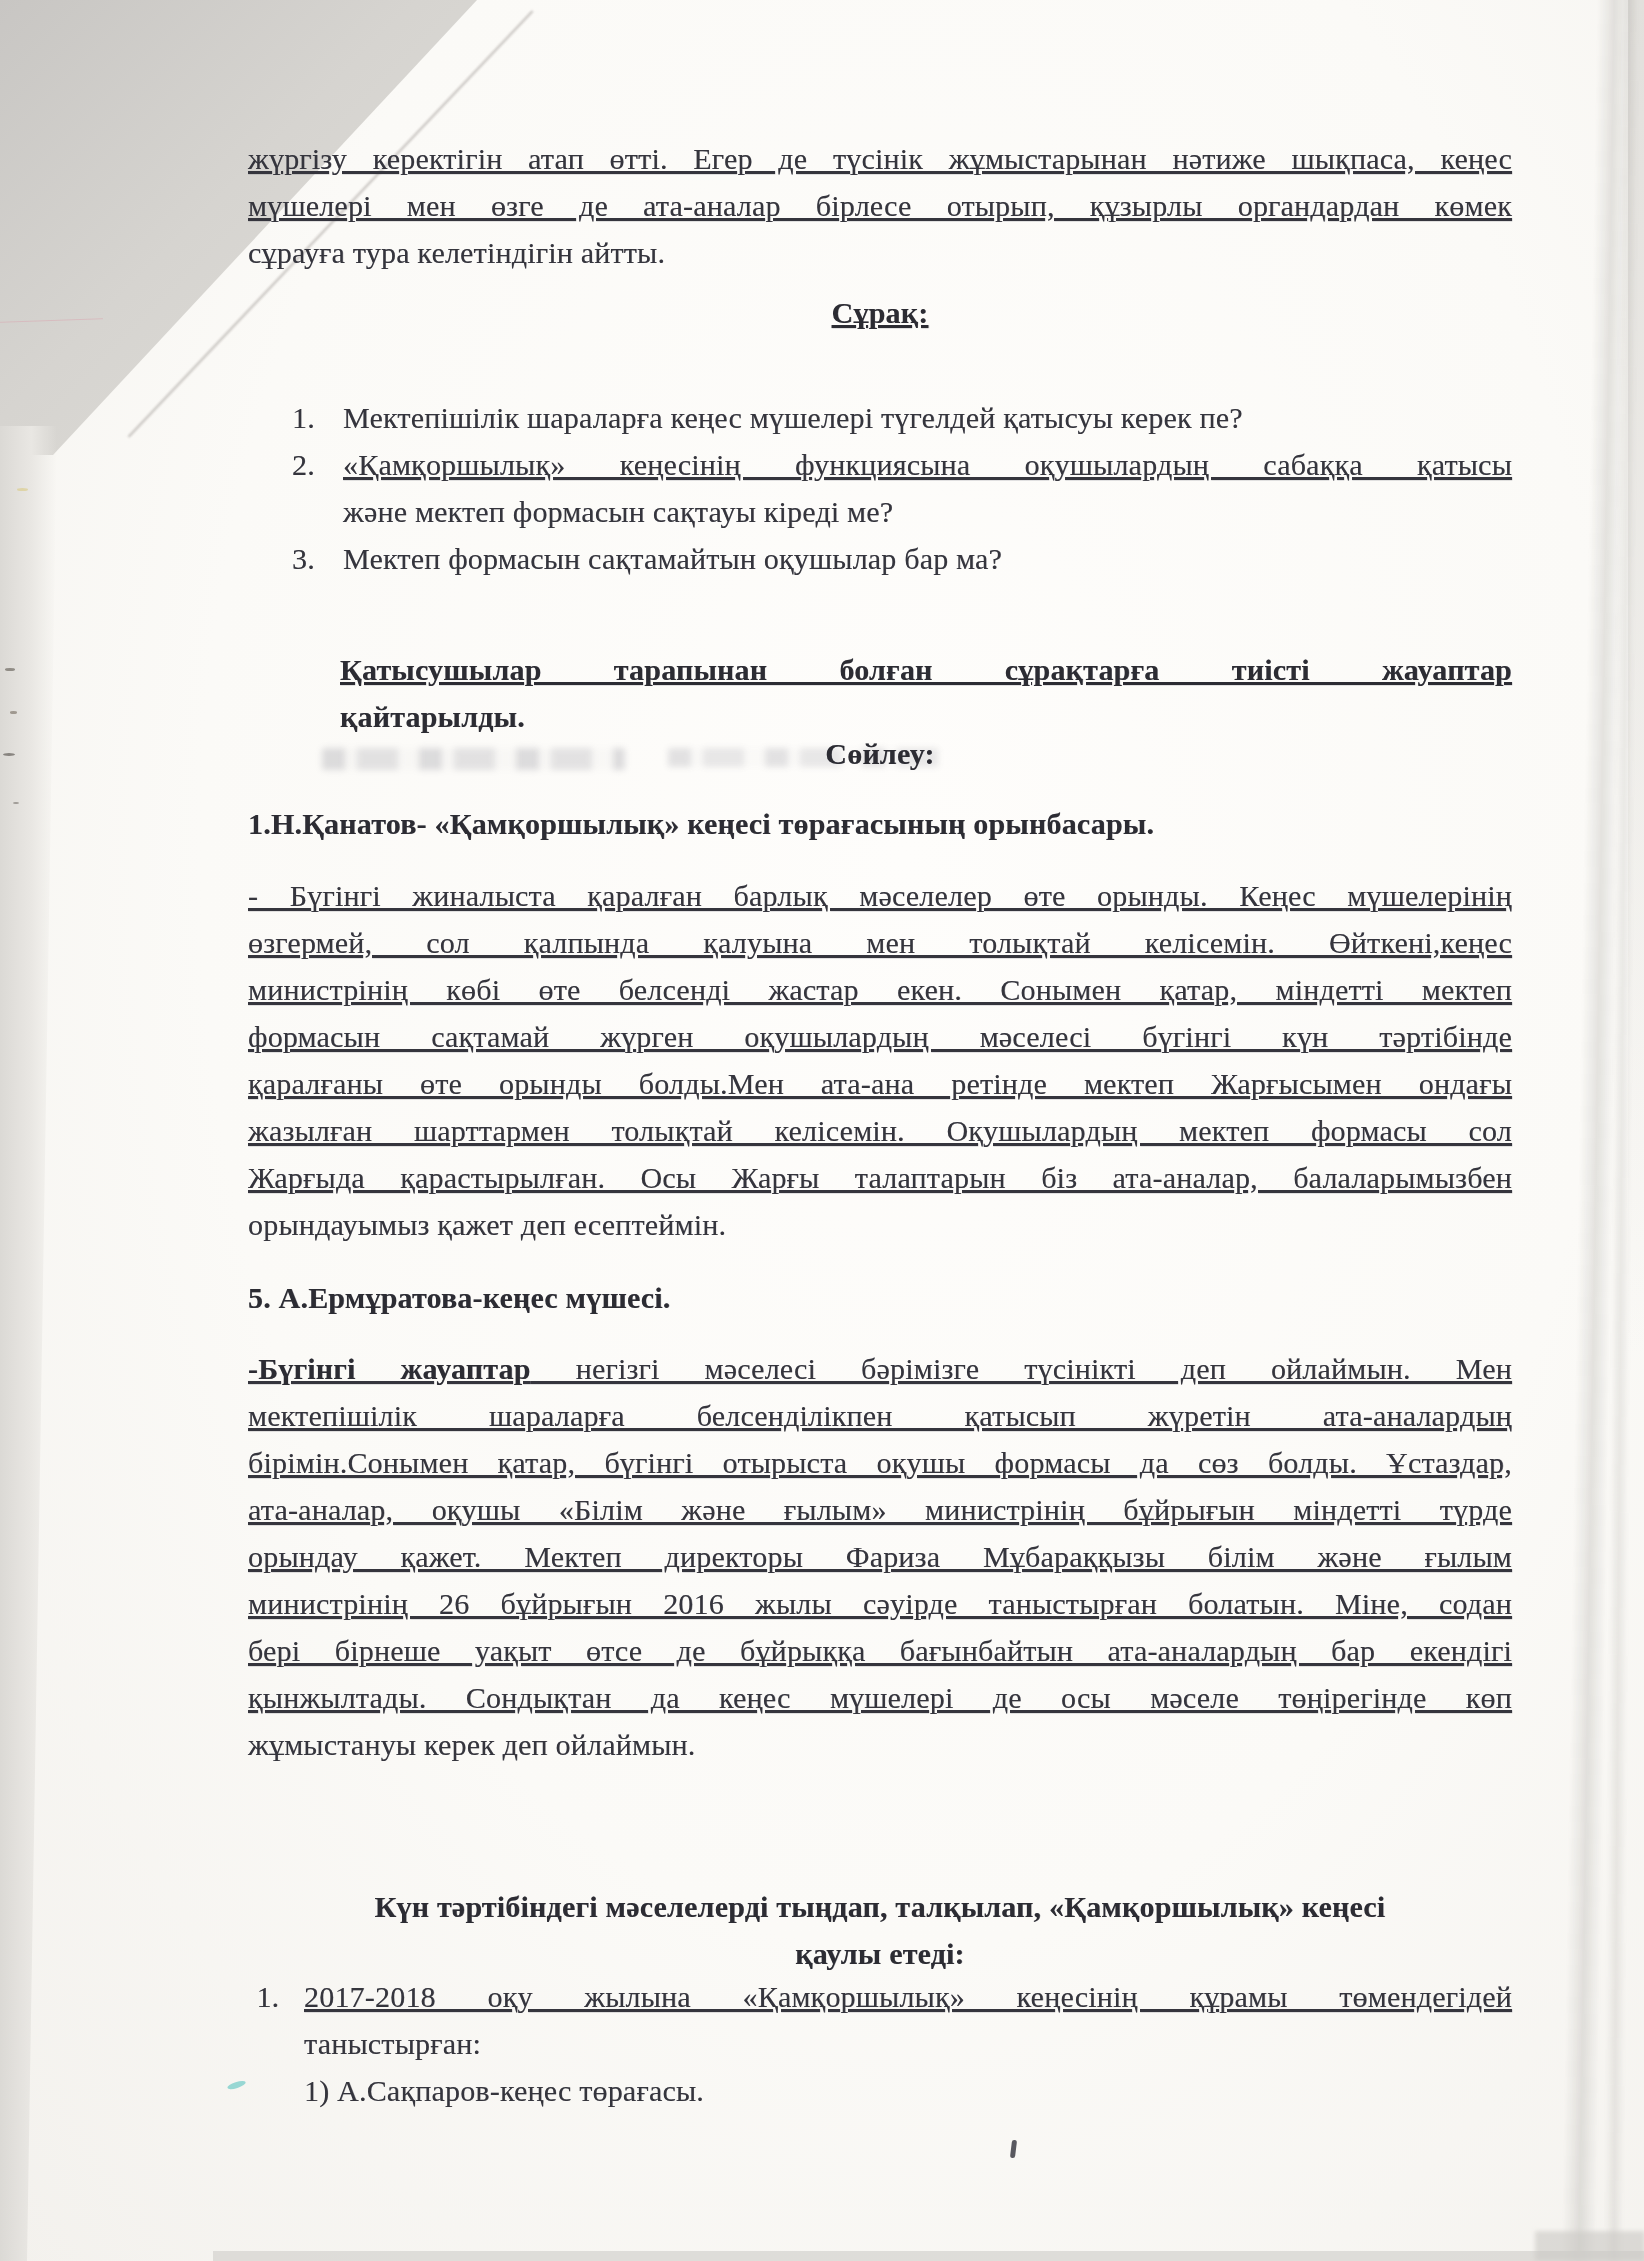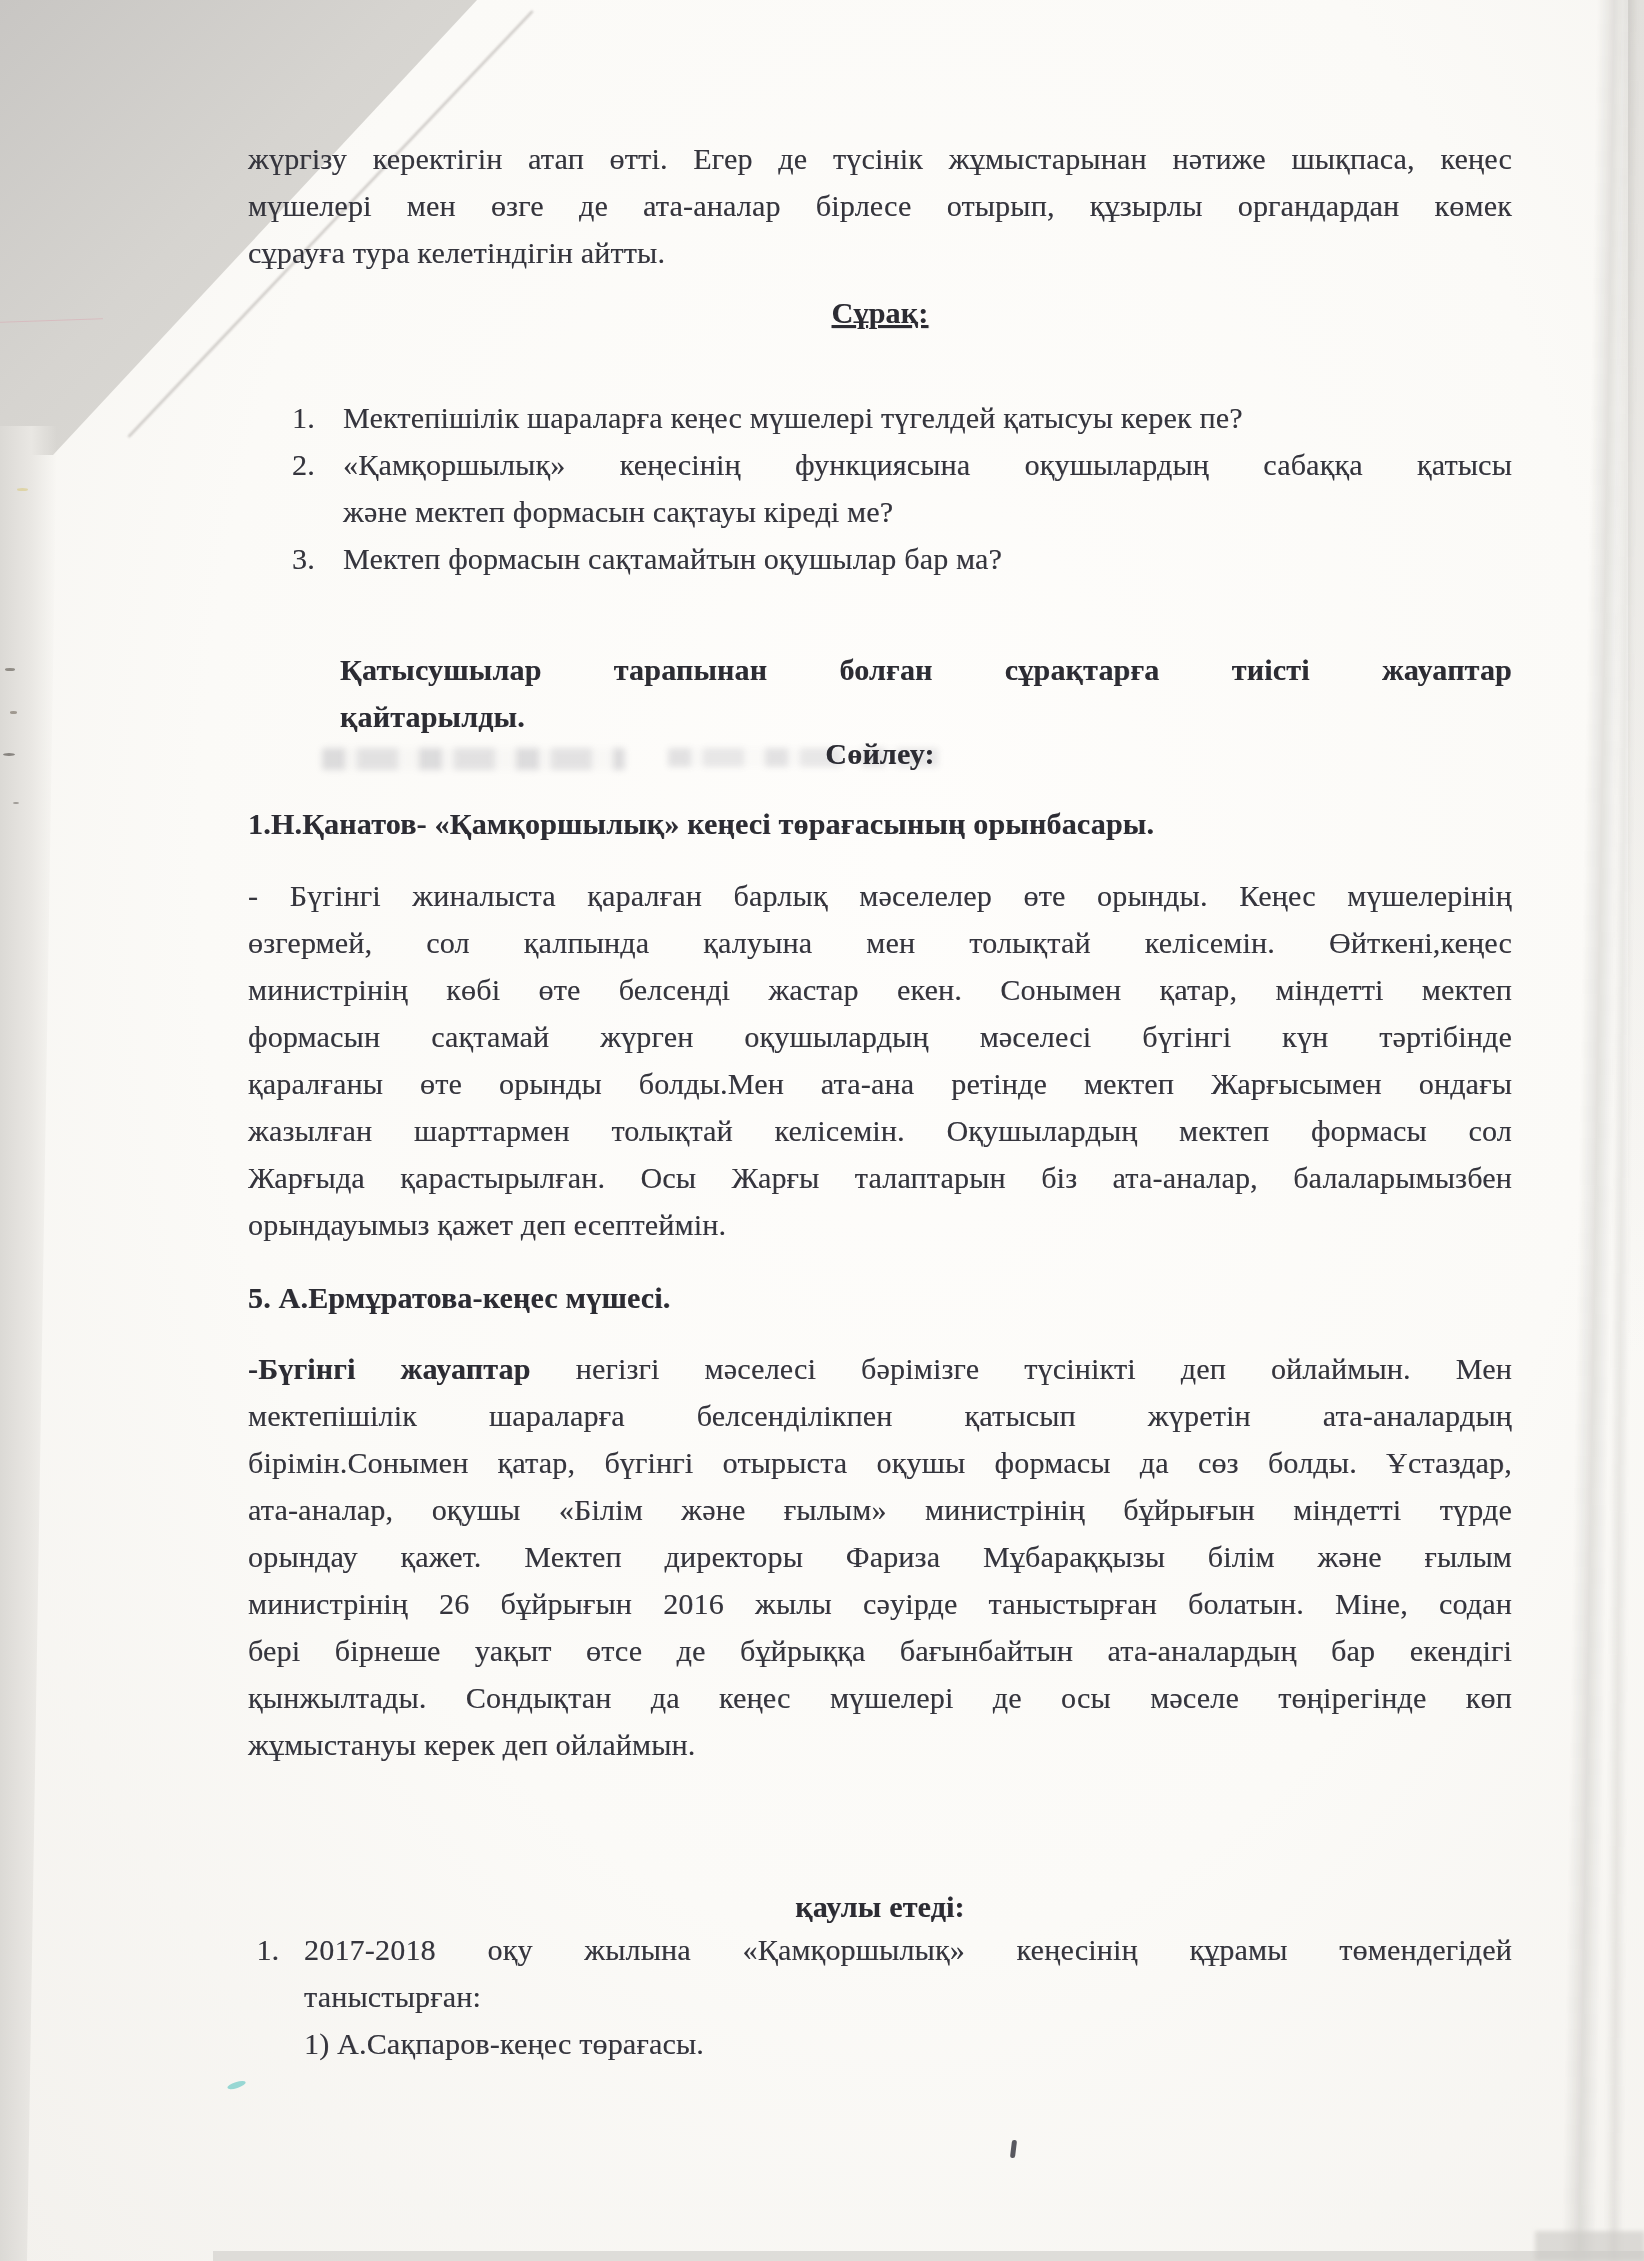--- a/index.html
+++ b/index.html
@@ -73,21 +73,21 @@
   .ghost.a{left:322px;top:748px;width:303px;}
   .ghost.b{left:668px;top:748px;width:271px;height:19.3px;opacity:.42;}
 
   
   .content{
     position:absolute;left:248px;top:135px;width:1264px;
     font-size:30px;line-height:47px;letter-spacing:0.2px;
     text-shadow:0.3px 0.3px 0.5px rgba(45,45,58,.45);
   }
   .line{height:47px;white-space:normal;}
-  .jl{text-align:justify;text-align-last:justify;}
+  .jl{text-align:justify;text-align-last:justify;text-decoration:underline;}
   .ll{text-align:left;}
   .bold{font-weight:700;color:#2c2c33;}
   .ctitle{text-align:center;font-weight:700;color:#2c2c33;}
   .q-row{position:relative;padding-left:95px;}
   .q-num{position:absolute;left:44px;top:0;}
   .note-block{margin-left:92px;}
   .d-item{position:relative;padding-left:56px;}
   .d-num{position:absolute;left:8.4px;top:0;}
   .mt-questions{margin-top:58px;}
   .mt-note{margin-top:64px;}
@@ -178,20 +178,21 @@
       <div class="line jl">бірімін.Сонымен қатар, бүгінгі отырыста оқушы формасы да сөз болды. Ұстаздар,</div>
       <div class="line jl">ата-аналар, оқушы «Білім және ғылым» министрінің бұйрығын міндетті түрде</div>
       <div class="line jl">орындау қажет. Мектеп директоры Фариза Мұбараққызы білім және ғылым</div>
       <div class="line jl">министрінің 26 бұйрығын 2016 жылы сәуірде таныстырған болатын. Міне, содан</div>
       <div class="line jl">бері бірнеше уақыт өтсе де бұйрыққа бағынбайтын ата-аналардың бар екендігі</div>
       <div class="line jl">қынжылтады. Сондықтан да кеңес мүшелері де осы мәселе төңірегінде көп</div>
       <div class="line ll">жұмыстануы керек деп ойлаймын.</div>
     </div>
 
     <div class="mt-dec">
+      <div class="line ctitle">Күн тәртібіндегі мәселелерді тыңдап, талқылап, «Қамқоршылық» кеңесі</div>
       <div class="line ctitle">қаулы етеді:</div>
     </div>
 
     <div class="d-item mt-decitem">
       <span class="d-num">1.</span>
       <div class="line jl">2017-2018 оқу жылына «Қамқоршылық» кеңесінің құрамы төмендегідей</div>
       <div class="line ll">таныстырған:</div>
       <div class="line ll">1) А.Сақпаров-кеңес төрағасы.</div>
     </div>
 

